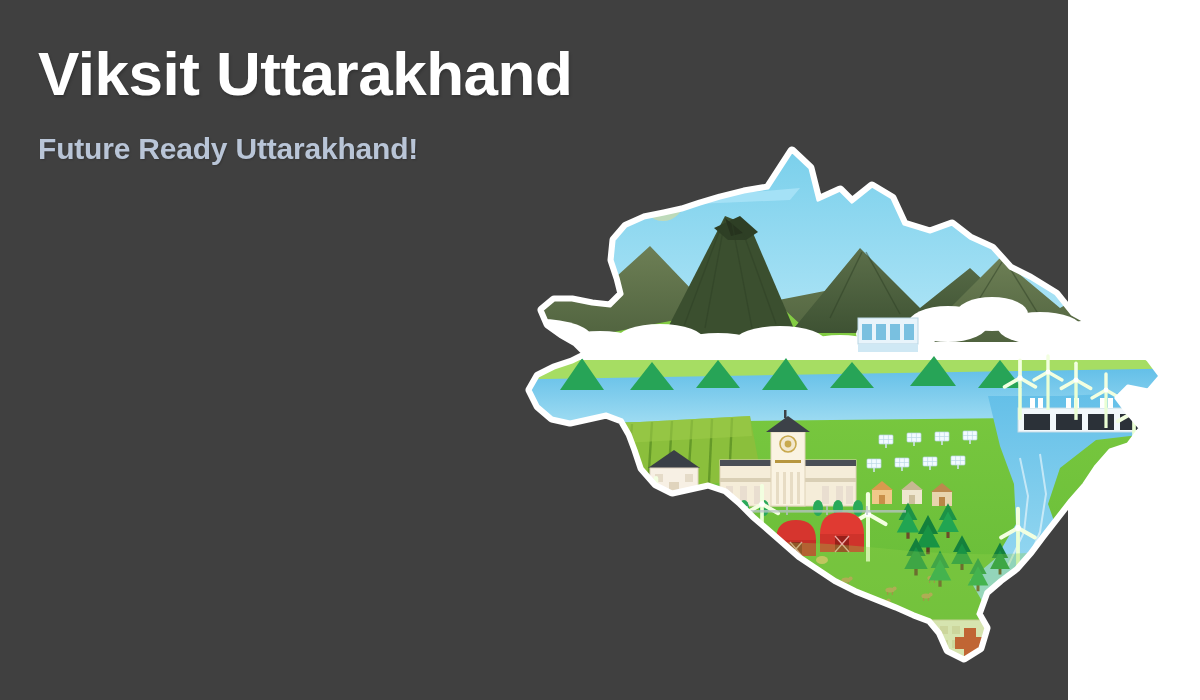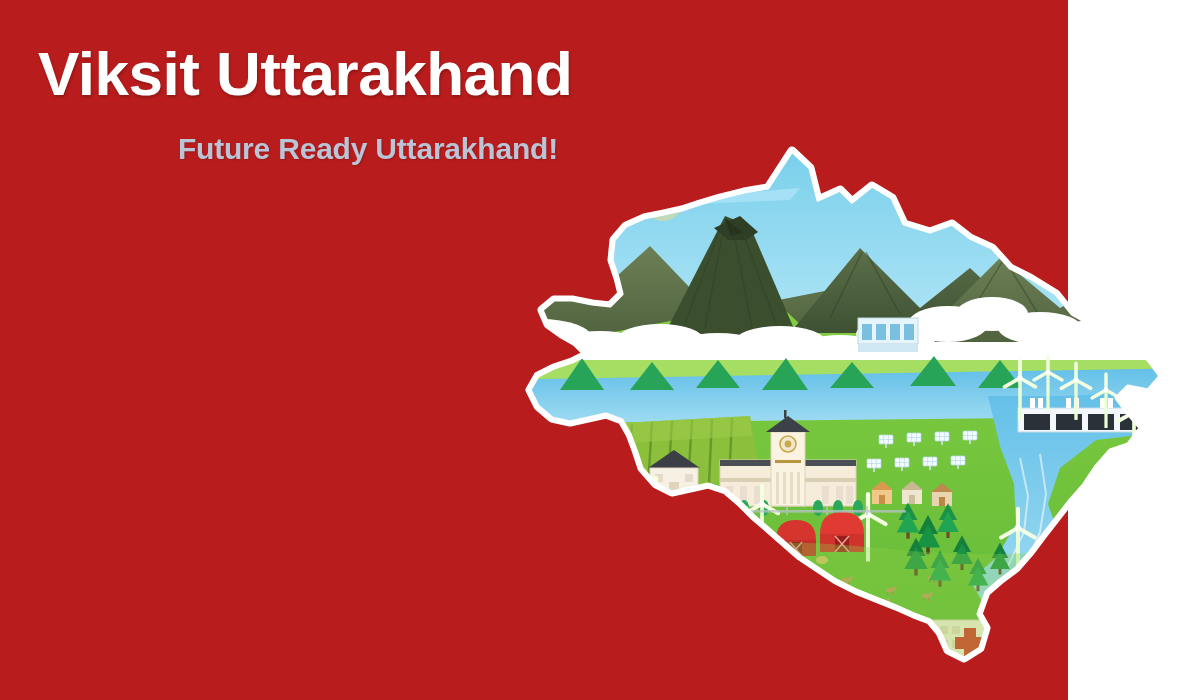--- a/index.html
+++ b/index.html
@@ -5,21 +5,21 @@
 <style>
   * { margin:0; padding:0; box-sizing:border-box; }
   html, body {
     width:1200px; height:700px;
     overflow:hidden;
     font-family:"Liberation Sans", sans-serif;
   }
   #banner {
     position:relative;
     width:1068px; height:700px;
-    background:#b91c1c;
+    background:#404040;
   }
 
   
   #text-block {
     position:absolute;
     left:38px; top:36px;
     width:520px;
   }
   .title-line {
     display:block;
@@ -34,21 +34,20 @@
   #subtitle {
     display:block;
     margin-top:18px;
     color:#b9c5d7;
     font-size:30px;
     font-weight:bold;
     line-height:38px;
     letter-spacing:-0.2px;
     white-space:nowrap;
     text-shadow:1px 1px 2px rgba(0,0,0,0.18);
-    text-align:right;
   }
 
   
   #map-illustration {
     position:absolute;
     left:500px; top:128px;
     width:700px; height:545px;
   }
   #map-svg { display:block; width:100%; height:100%; }
 </style>

